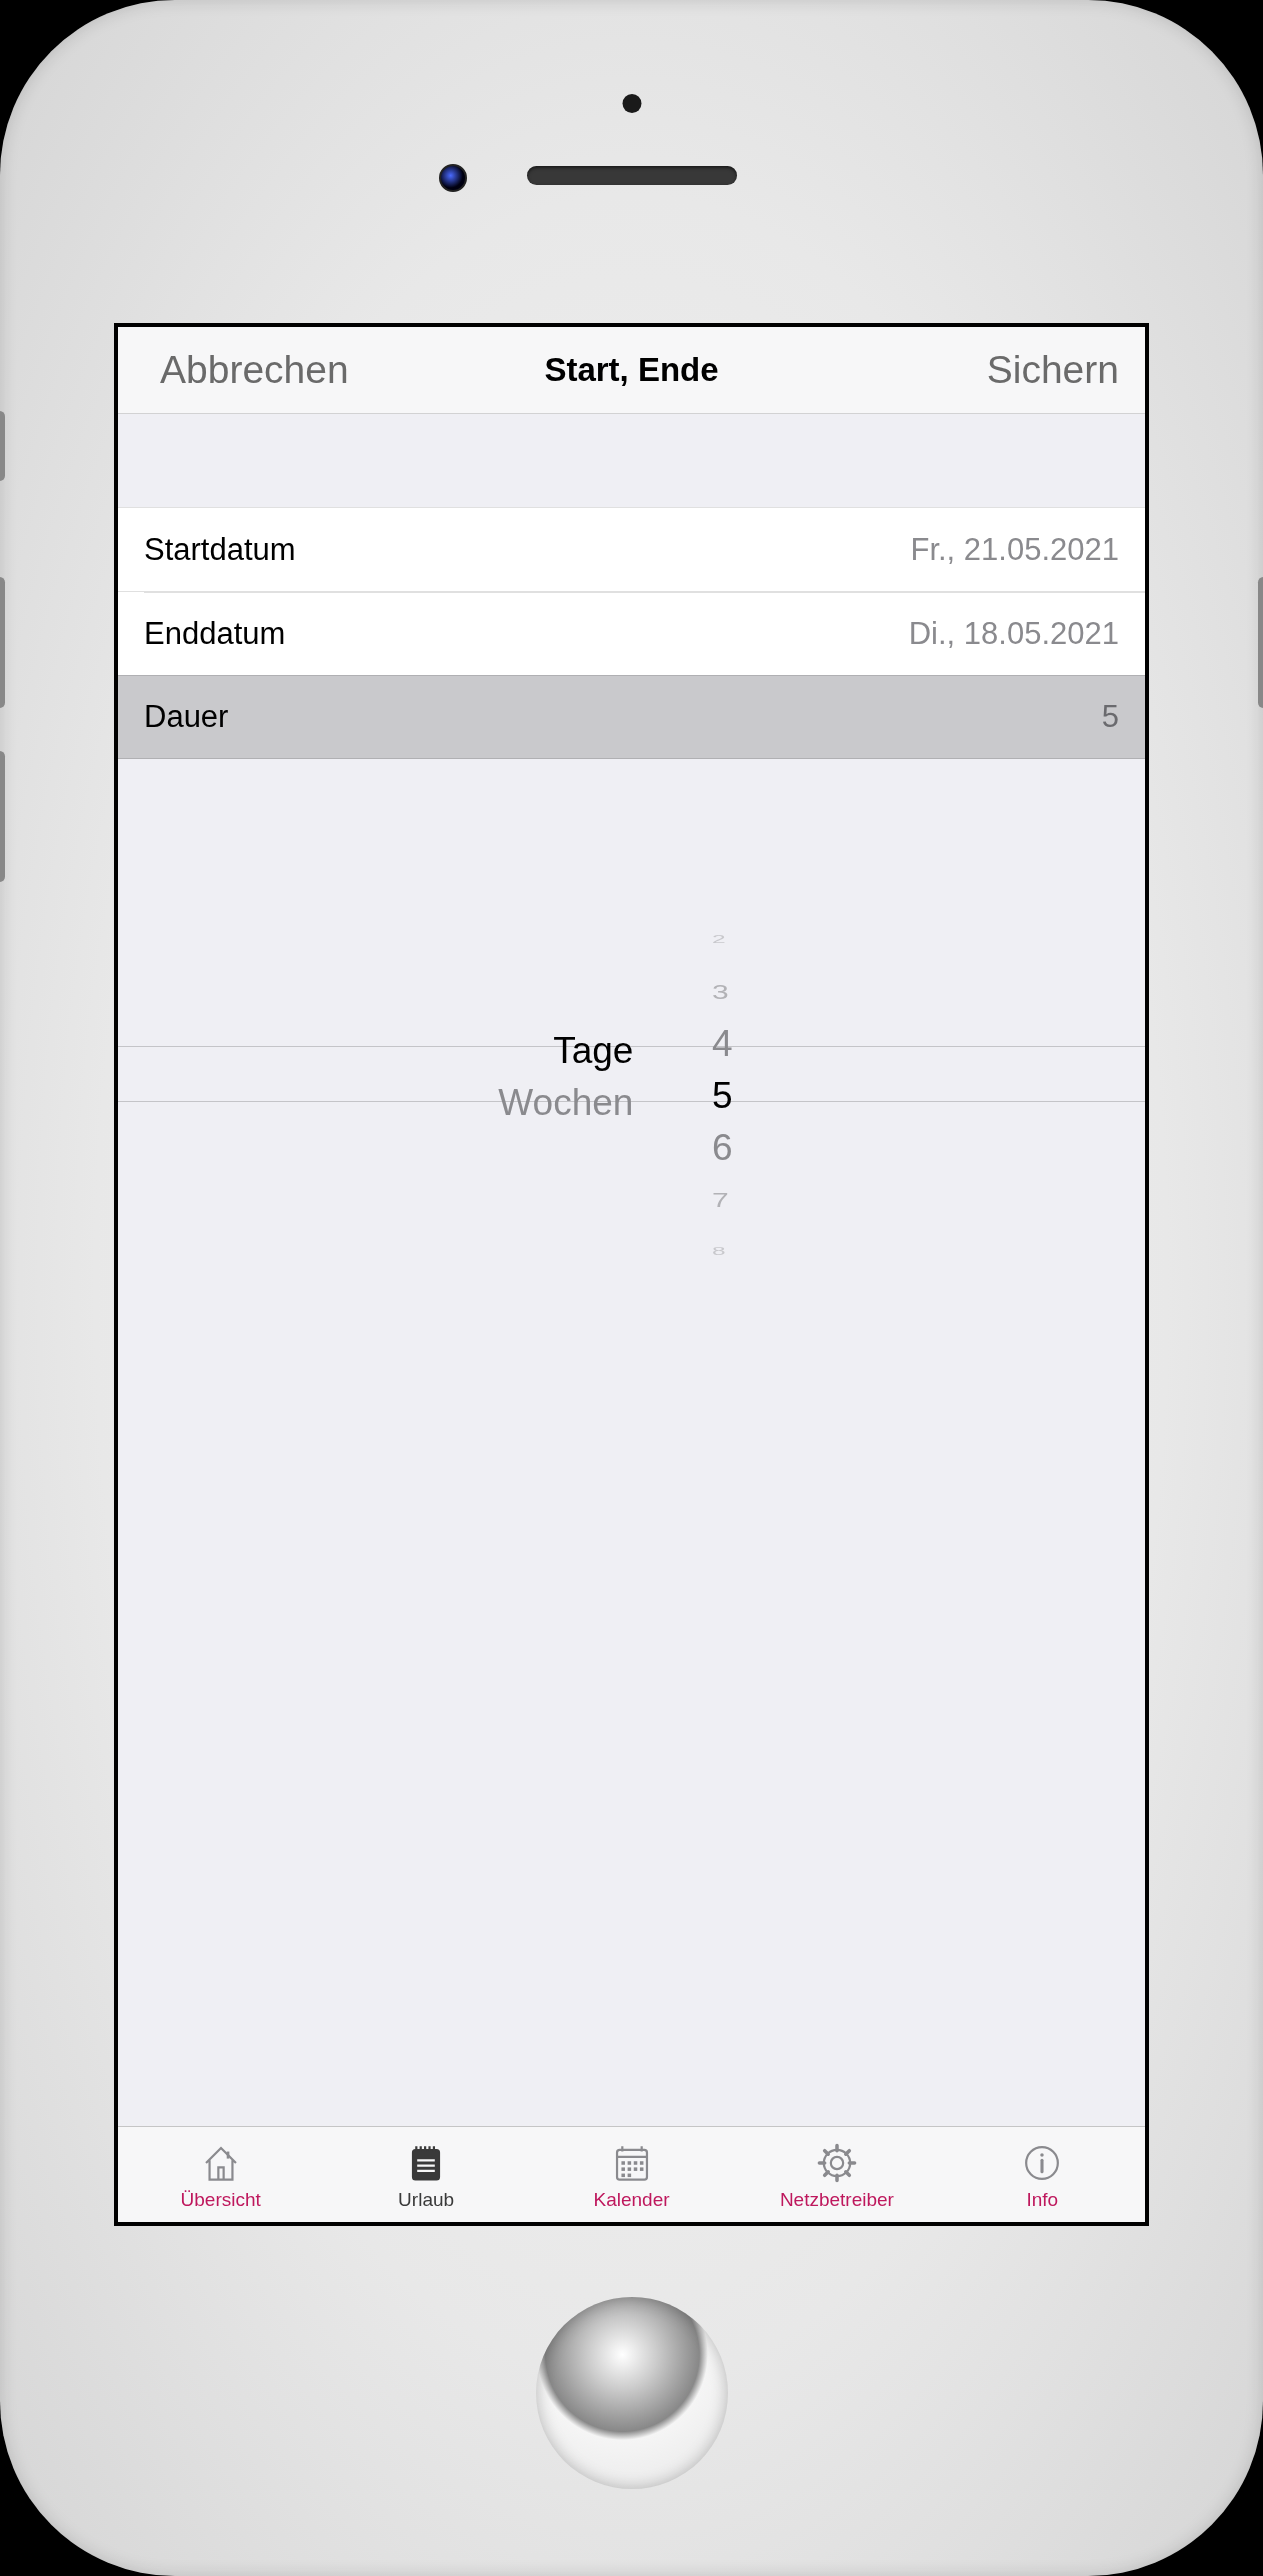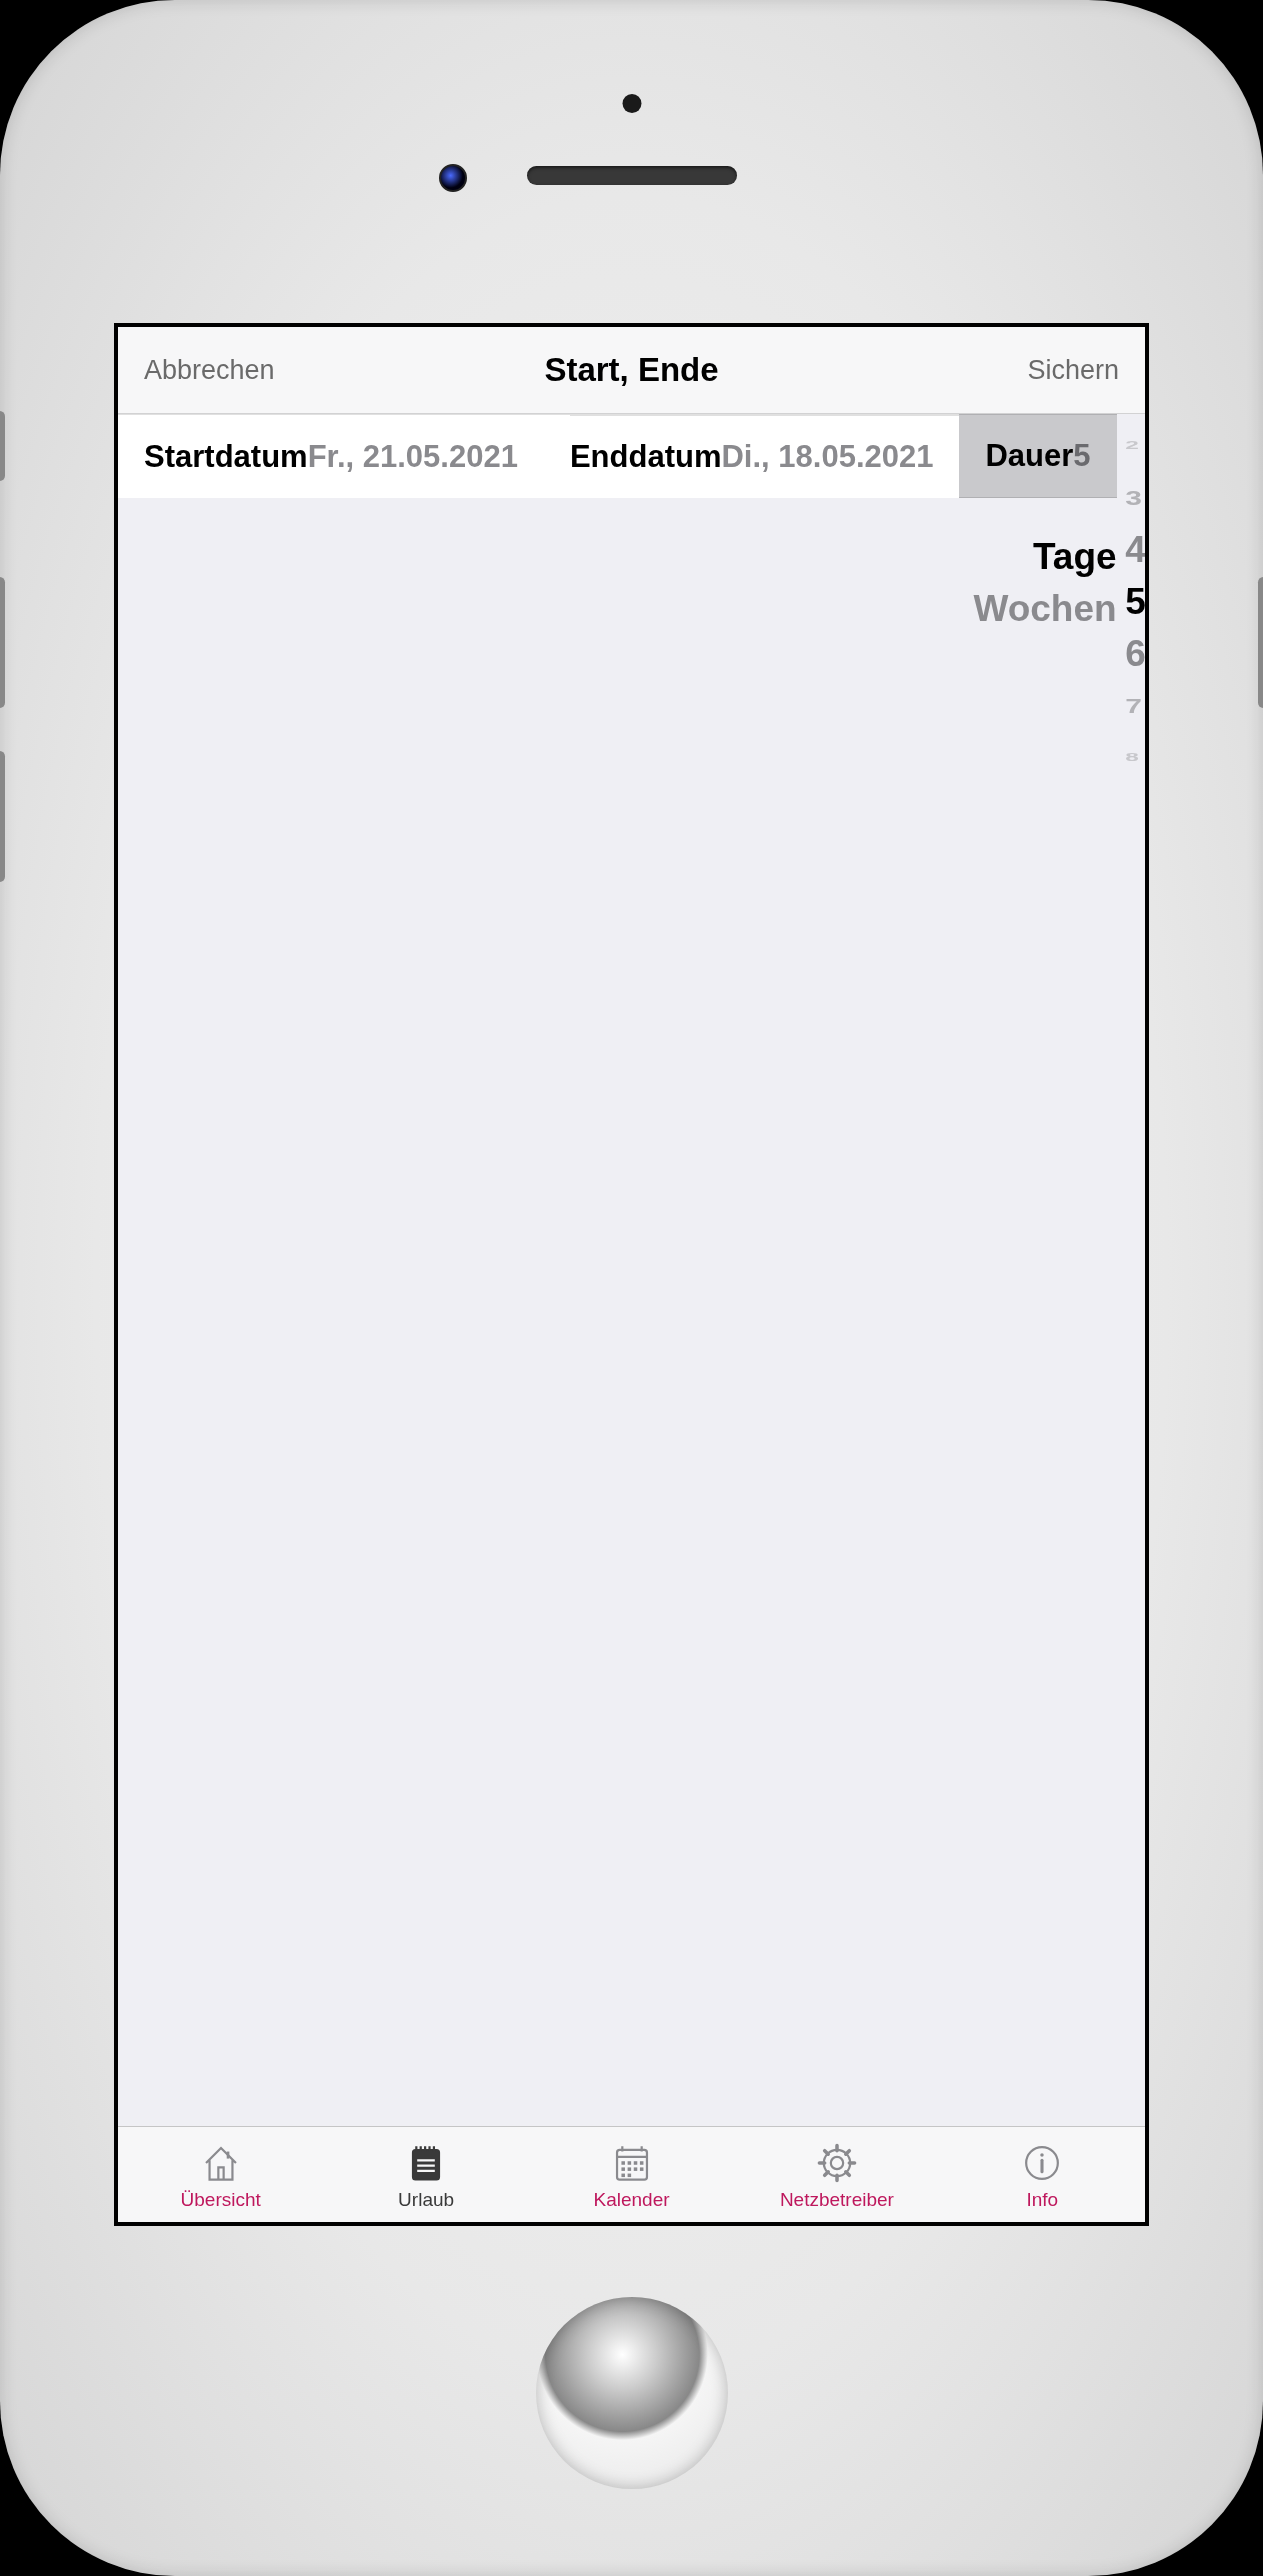--- a/index.html
+++ b/index.html
@@ -69,24 +69,24 @@
     .sb-right-g { flex: 1; display: flex; justify-content: flex-end; }
     .wifi-icon { display: inline-block; }
     .battery-icon svg { display: block; }
     .nav-bar {
       height: 87px;
       background: #f7f7f8;
       border-bottom: 0.9px solid rgba(0,0,0,0.15);
       display: flex; align-items: center; justify-content: space-between;
       padding: 0 26px;
     }
-    .nav-left, .nav-right { color: #6a6a6a; font-size: 27px; flex:1; }
+    .nav-left, .nav-right { color: #6a6a6a; font-size: 39px; flex:1;margin-left:16px; }
     .nav-right { text-align: right; }
     .nav-title { font-size: 33px; font-weight: 700; color: #000; flex:1; text-align:center;}
-    .content { flex: 1; background: #efeff4; display:flex; flex-direction:row;font-weight:bold; }
+    .content { flex: 1; background: #efeff4; display:flex; flex-direction:column; }
     .spacer-top { height: 93px; }
     .row {
       height: 84px;
       background: #fff;
       display: flex; align-items: center; justify-content: space-between;
       padding: 0 26px;
       font-size: 31px;
     }
     .row + .row { border-top: 0.9px solid rgba(0,0,0,0.12); margin-left:0;}
     .row.sep { position: relative; }

